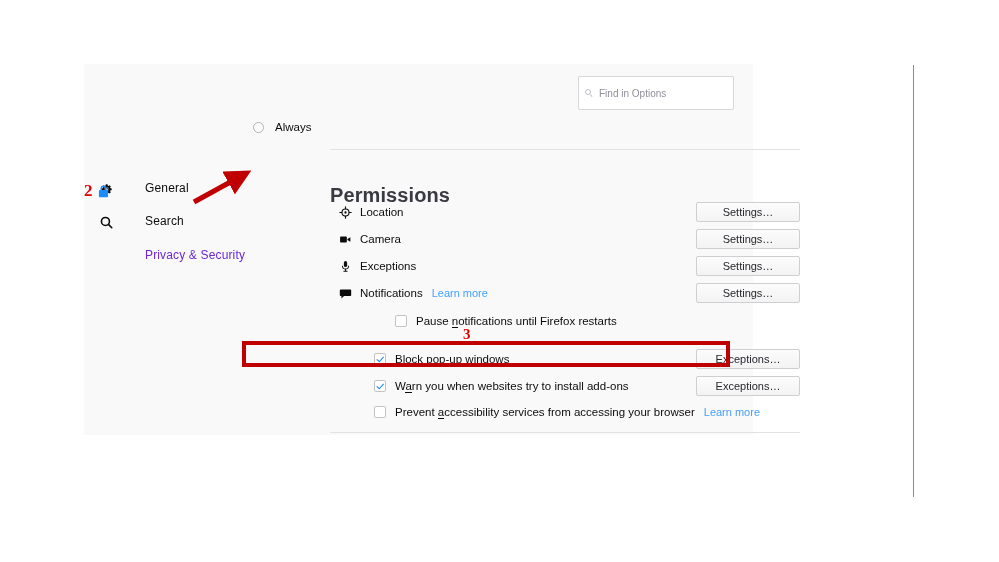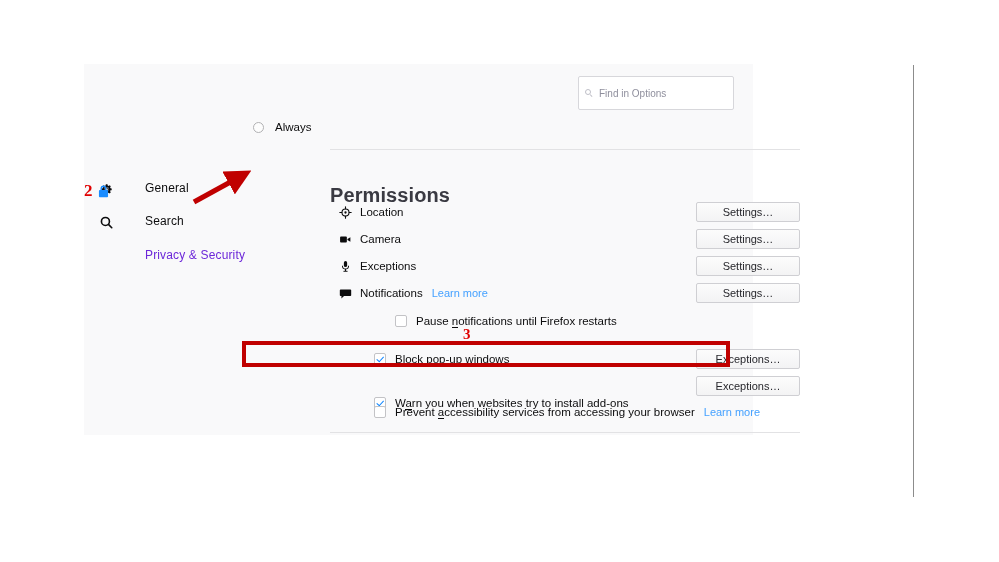--- a/index.html
+++ b/index.html
@@ -389,21 +389,21 @@
       <span class="cb-box"></span>
       <span class="cb-label"><span>Pause </span><u>n</u><span>otifications until Firefox restarts</span></span>
     </div>
 
     <div class="cb-row" style="left:92px; top:286px;">
       <span class="cb-box checked"></span>
       <span class="cb-label"><span></span><u>B</u><span>lock pop-up windows</span></span>
     </div>
     <div class="opt-btn" style="top:285px;">Exceptions…</div>
 
-    <div class="cb-row" style="left:92px; top:330px;text-align:center;">
+    <div class="cb-row" style="left:92px; top:313px;text-align:center;">
       <span class="cb-box checked"></span>
       <span class="cb-label"><span>W</span><u>a</u><span>rn you when websites try to install add-ons</span></span>
     </div>
     <div class="opt-btn" style="top:312px;">Exceptions…</div>
 
     <div class="cb-row" style="left:92px; top:339px;">
       <span class="cb-box"></span>
       <span class="cb-label"><span>Prevent </span><u>a</u><span>ccessibility services from accessing your browser</span></span>
       <span class="learn-more">Learn more</span>
     </div>

